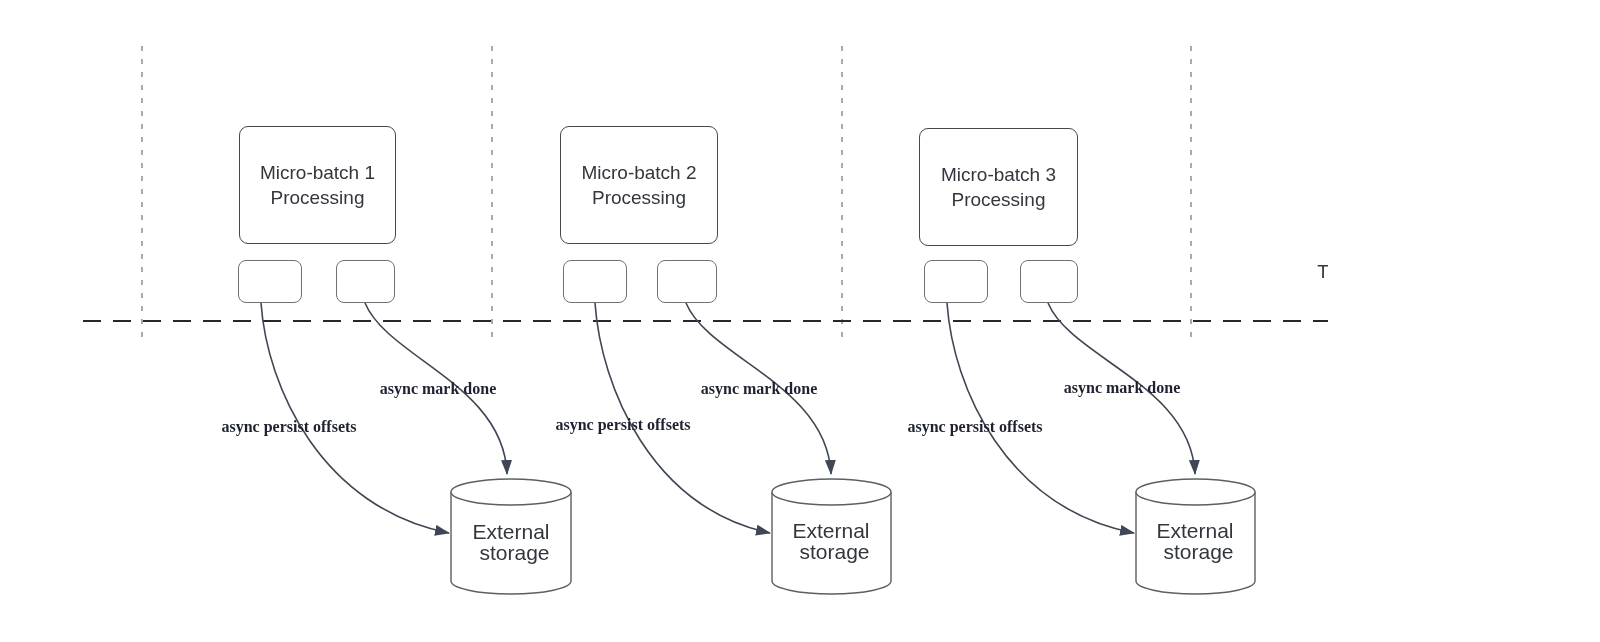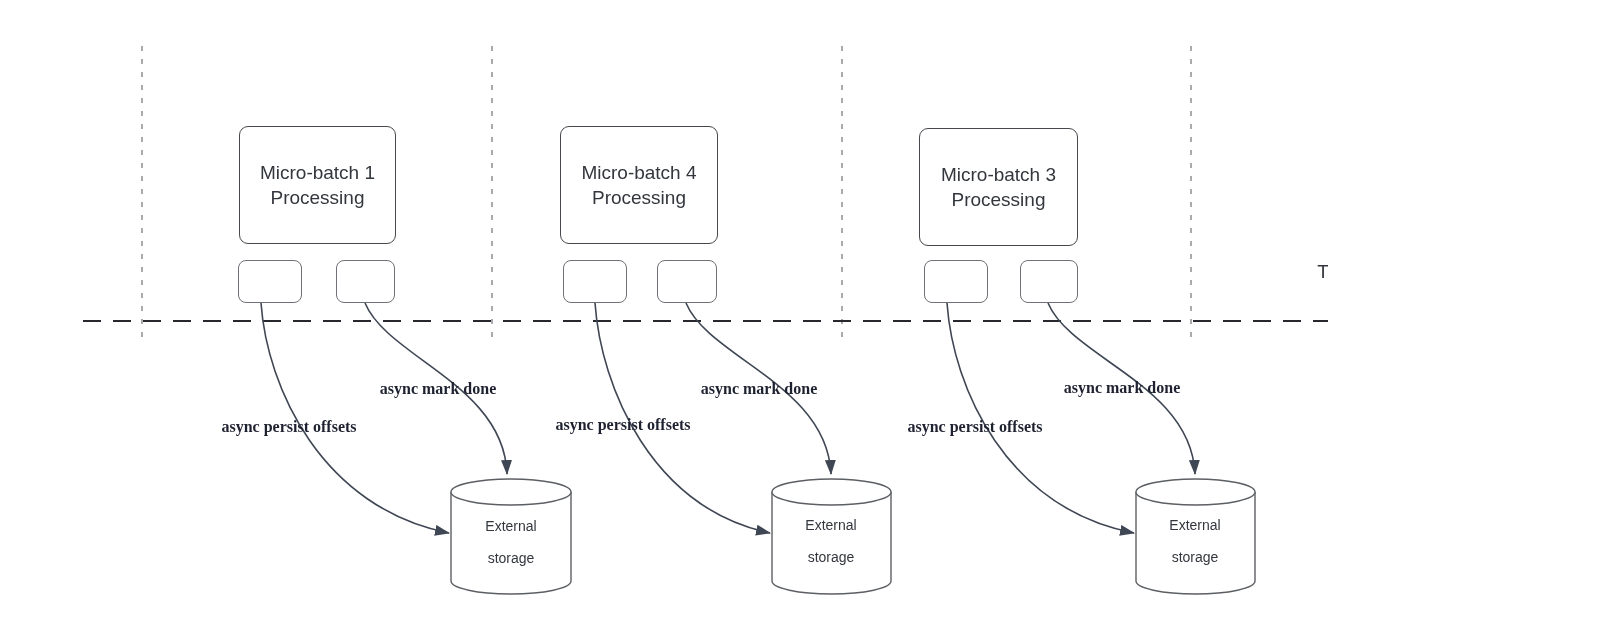--- a/index.html
+++ b/index.html
@@ -50,22 +50,22 @@
     position:absolute;
     transform:translate(-50%,-50%);
     font-size:16px;font-weight:bold;
     color:var(--label_text_color);
     white-space:nowrap;
     font-family:Liberation Serif, serif;
   }
   .storage-label{
     position:absolute;
     transform:translate(-50%,-50%);
-    text-align:center;
-    font-size:14px;line-height:32px;
+    text-align:right;
+    font-size:21px;line-height:21px;
     color:var(--body_text_color);
     white-space:pre-line;
   }
   .time-label{
     position:absolute;
     transform:translate(-50%,-50%);
     font-size:19px;
     color:var(--body_text_color);
     white-space:nowrap;
   }
@@ -123,21 +123,21 @@
 
   <div class="batch-box" style="left:239px;top:126px;width:155px;height:116px">Micro-batch 1
 Processing</div>
   <div class="small-box" style="left:238px;width:64px"></div>
   <div class="small-box" style="left:336px;width:59px"></div>
   <div class="flow-label" style="left:289px;top:427px">async persist offsets</div>
   <div class="flow-label" style="left:438px;top:389px">async mark done</div>
   <div class="storage-label" style="left:511px;top:542px">External
 storage</div>
 
-  <div class="batch-box" style="left:560px;top:126px;width:156px;height:116px">Micro-batch 4
+  <div class="batch-box" style="left:560px;top:126px;width:156px;height:116px">Micro-batch 2
 Processing</div>
   <div class="small-box" style="left:563px;width:64px"></div>
   <div class="small-box" style="left:657px;width:60px"></div>
   <div class="flow-label" style="left:623px;top:425px">async persist offsets</div>
   <div class="flow-label" style="left:759px;top:389px">async mark done</div>
   <div class="storage-label" style="left:831px;top:541px">External
 storage</div>
 
   <div class="batch-box" style="left:919px;top:128px;width:157px;height:116px">Micro-batch 3
 Processing</div>

